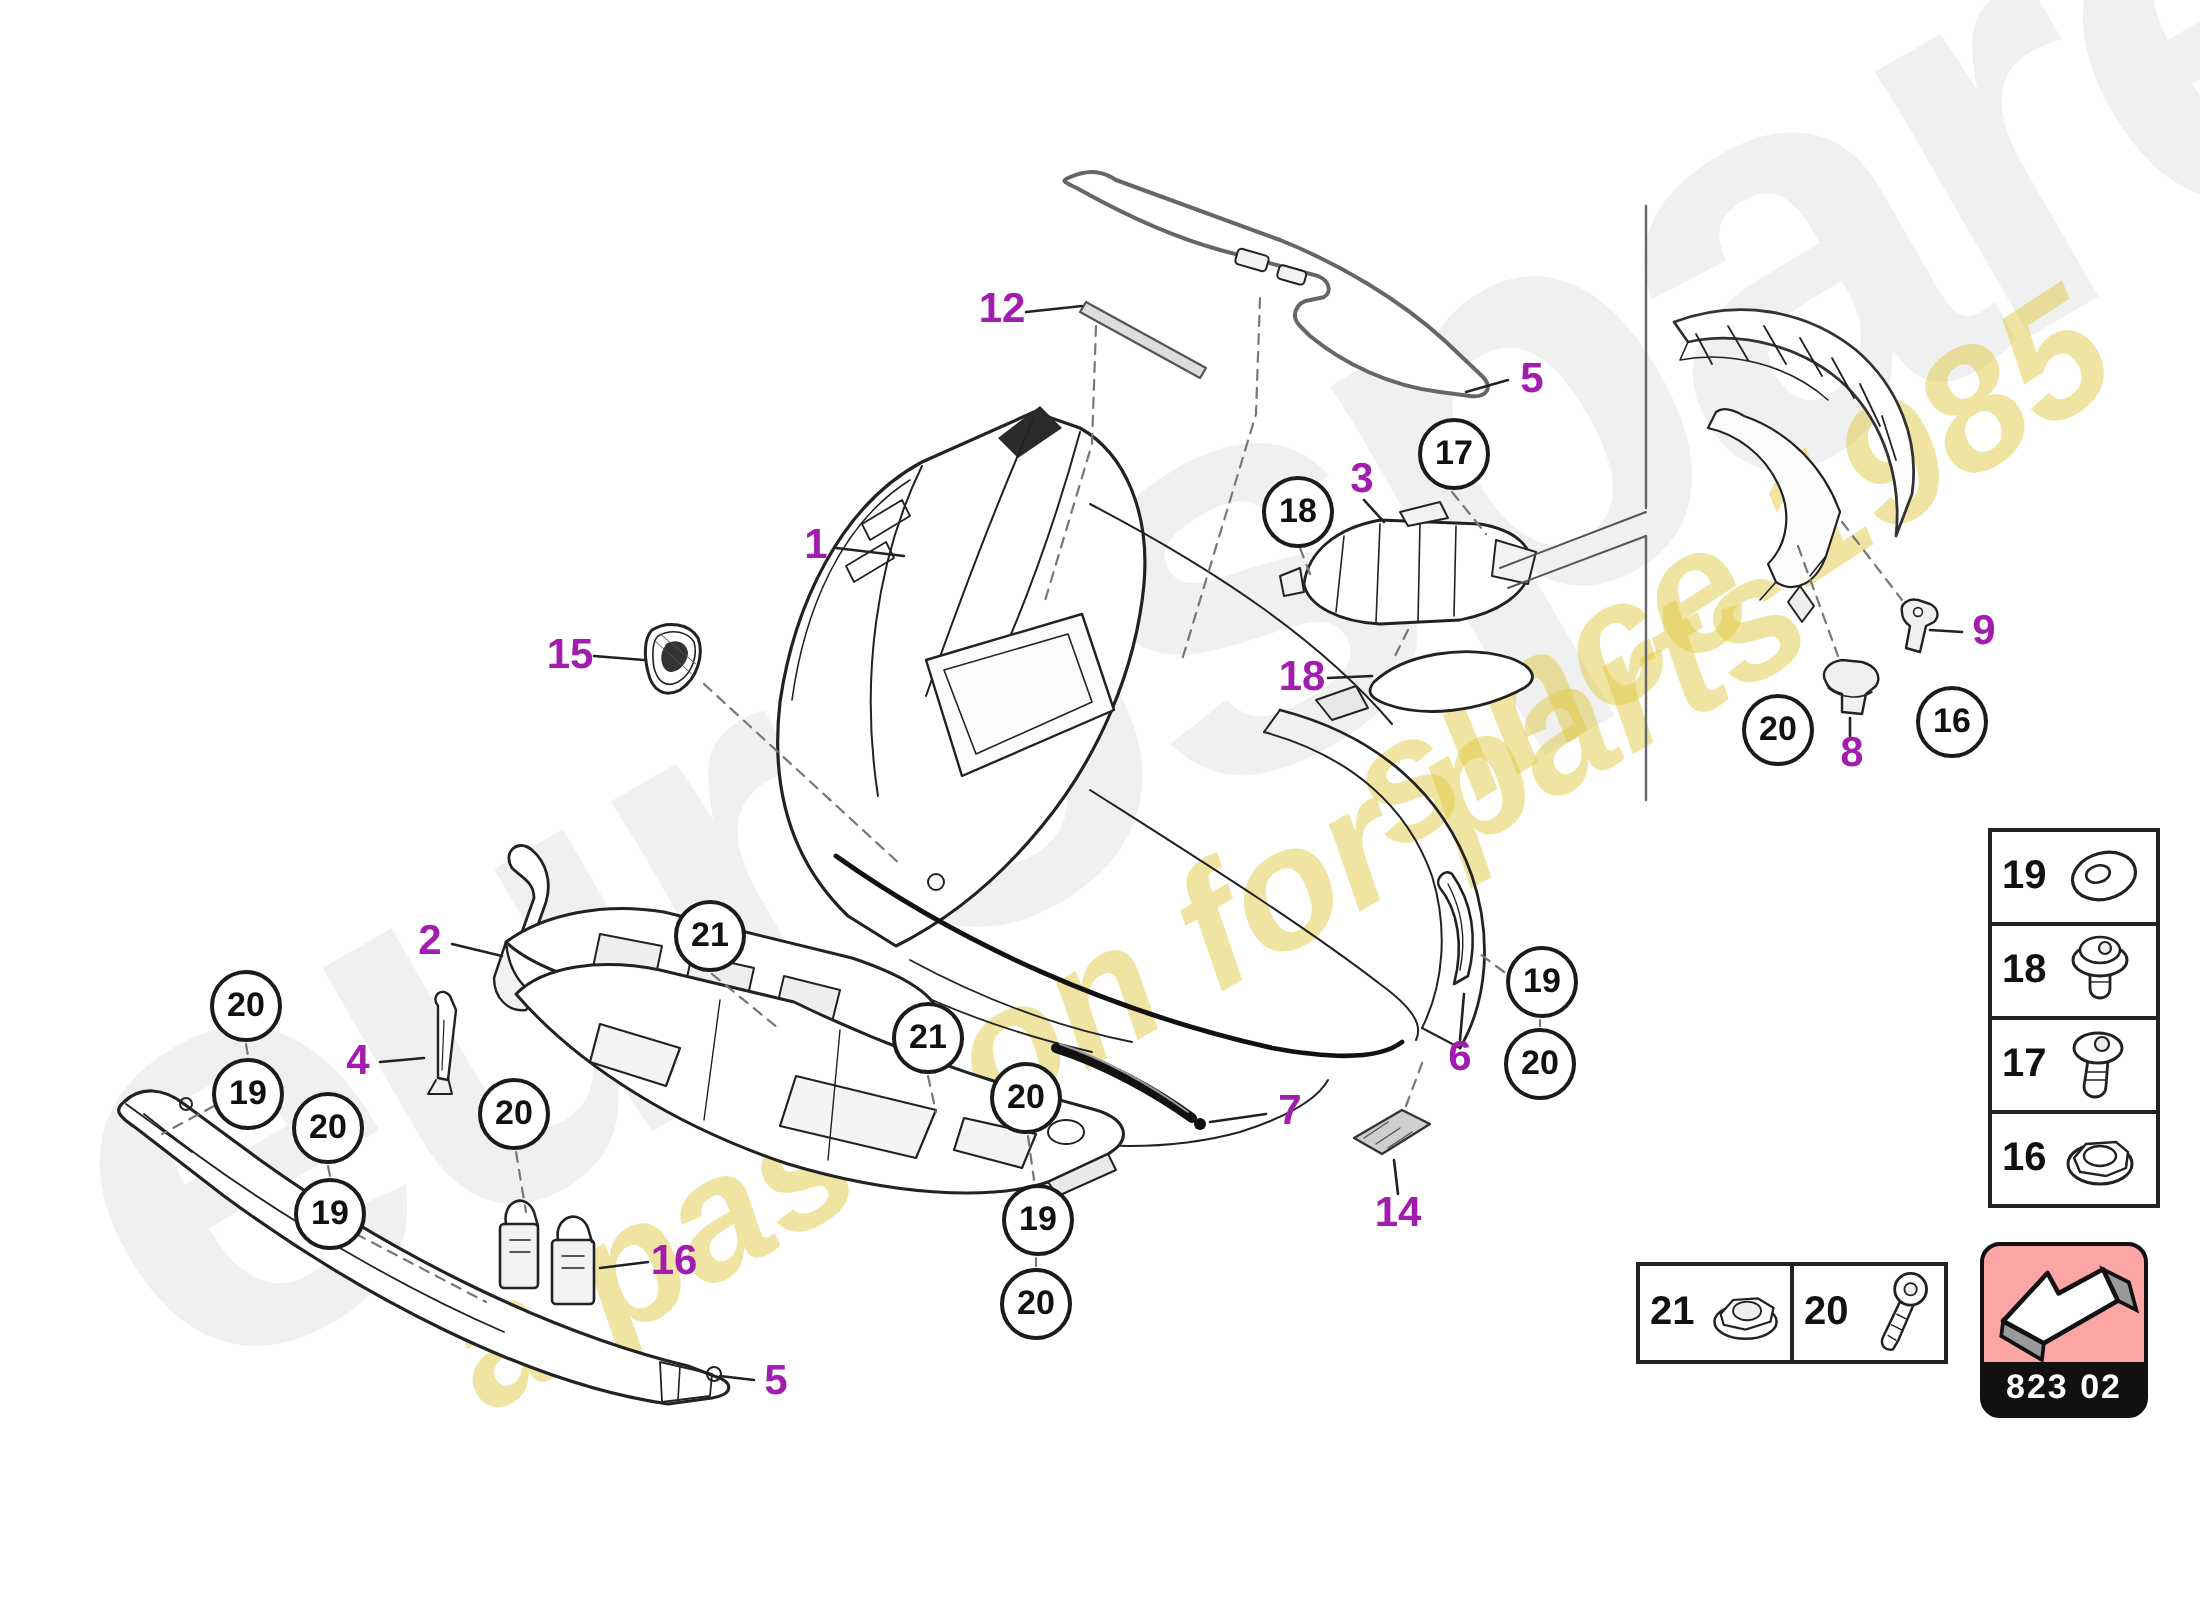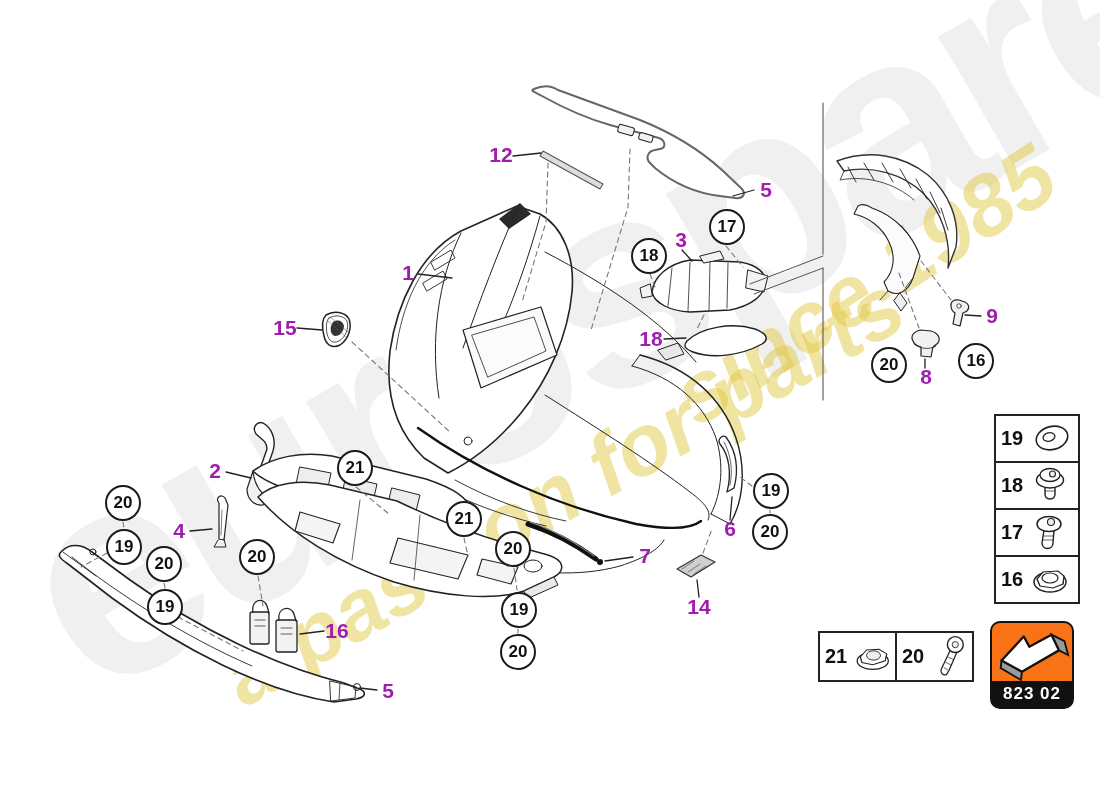--- a/index.html
+++ b/index.html
@@ -32,21 +32,21 @@
   .legend-row svg{flex:0 0 auto;}
 
   
   .fast-table{position:absolute;left:818px;top:631px;height:47px;display:flex;border:2px solid #222;background:#fff;z-index:4;}
   .fast-cell{width:75px;display:flex;align-items:center;border-left:2px solid #222;position:relative;}
   .fast-cell:first-child{border-left:none;}
   .fast-num{font-size:20px;font-weight:bold;color:#111;margin-left:5px;width:28px;}
 
   
   .badge{position:absolute;left:990px;top:621px;width:84px;height:88px;border:2.5px solid #111;
-         border-radius:10px;background:#f97316;z-index:4;box-sizing:border-box;}
+         border-radius:10px;background:#fca5a5;z-index:4;box-sizing:border-box;}
   .badge-art{position:absolute;left:4px;top:4px;}
   .badge-code{position:absolute;left:0;bottom:0;width:100%;height:26px;background:#111;color:#fff;
               font-size:17px;font-weight:bold;display:flex;align-items:center;justify-content:center;
               letter-spacing:1px;border-radius:0 0 6px 6px;}
 </style>
 </head>
 <body>
 
 <div class="canvas">
 

